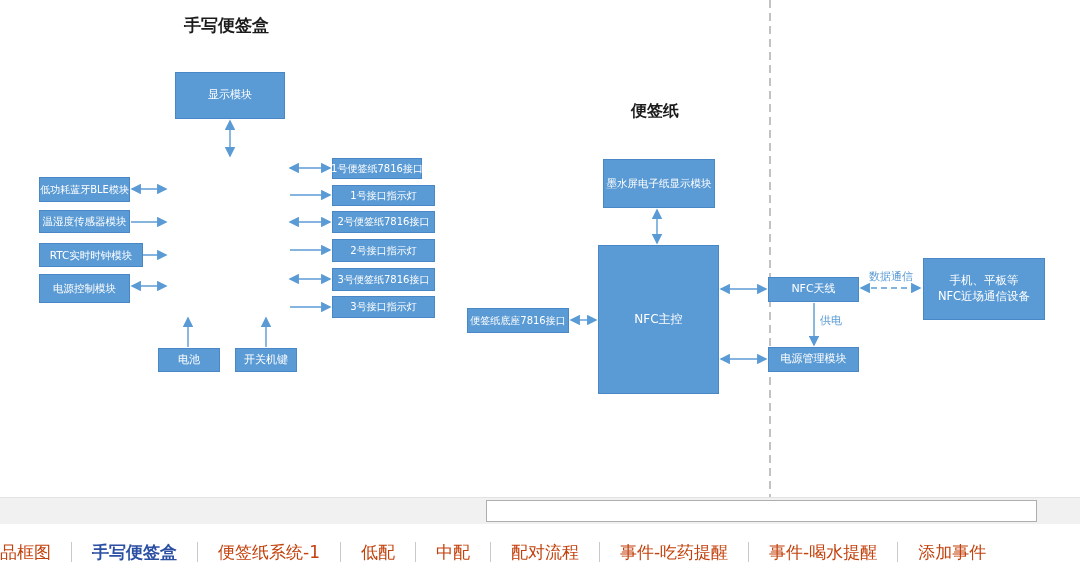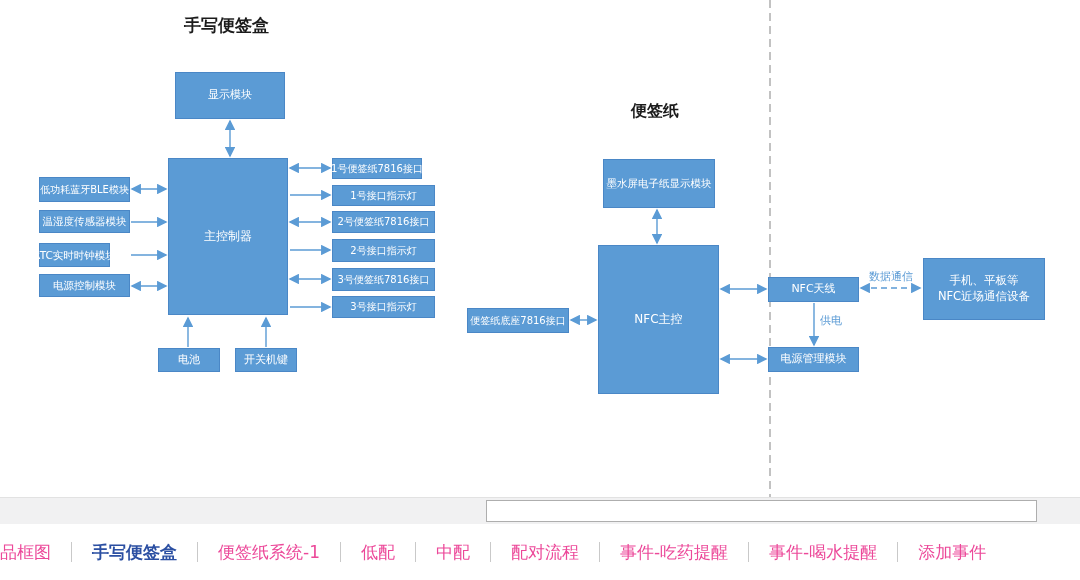--- a/index.html
+++ b/index.html
@@ -13,22 +13,22 @@
   .node { position:absolute; z-index:2; background:#5b9bd5; border:1px solid #4a87c6;
           color:#fff; display:flex; flex-direction:column; align-items:center; justify-content:center;
           text-align:center; white-space:nowrap; font-size:11px; line-height:1.35; }
   .diag-title { position:absolute; z-index:2; color:#1b1b1b; font-weight:bold; font-size:17px; white-space:nowrap; }
   .edge-label { position:absolute; z-index:3; color:#5b9bd5; font-size:11px; white-space:nowrap; }
 
   .n-display    { left:175px; top:72px;  width:110px; height:47px; }
   .n-controller { left:168px; top:158px; width:120px; height:157px; font-size:12px; }
   .n-ble        { left:39px;  top:177px; width:91px;  height:25px; font-size:10px; }
   .n-temp       { left:39px;  top:210px; width:91px;  height:23px; font-size:10.5px; }
-  .n-rtc        { left:39px;  top:243px; width:71px;  height:24px; font-size:10.5px; }
-  .n-powerctl   { left:39px;  top:274px; width:91px;  height:23px; font-size:10.5px; }
+  .n-rtc        { left:39px;  top:243px; width:104px;  height:24px; font-size:10.5px; }
+  .n-powerctl   { left:39px;  top:274px; width:91px;  height:29px; font-size:10.5px; }
   .n-battery    { left:158px; top:348px; width:62px;  height:24px; }
   .n-powerkey   { left:235px; top:348px; width:62px;  height:24px; }
   .n-if1  { left:332px; top:158px; width:90px; height:21px; font-size:10px; }
   .n-led1 { left:332px; top:185px; width:103px; height:21px; font-size:10px; }
   .n-if2  { left:332px; top:211px; width:103px; height:22px; font-size:10px;text-align:center; }
   .n-led2 { left:332px; top:239px; width:103px; height:23px; font-size:10px; }
   .n-if3  { left:332px; top:268px; width:103px; height:23px; font-size:10px; }
   .n-led3 { left:332px; top:296px; width:103px; height:22px; font-size:10px; }
   .n-eink      { left:603px; top:159px; width:112px; height:49px; font-size:10.5px; }
   .n-nfcmain   { left:598px; top:245px; width:121px; height:149px; font-size:12px; }
@@ -42,21 +42,21 @@
   .l-datacomm { left:869px; top:269px;text-align:right; }
   .l-supply   { left:820px; top:313px; }
 
   
   .hscroll { position:absolute; left:0; top:497px; width:1080px; height:27px;
              background:#f1f1f2; border-top:1px solid #e2e2e2; z-index:4; }
   .hthumb  { position:absolute; left:486px; top:2px; width:551px; height:22px;
              background:#fff; border:1px solid #aeaeae; }
   .tabbar  { position:absolute; left:0; top:524px; width:1080px; height:56px; background:#fff;
              display:flex; align-items:center; z-index:4; }
-  .tab { font-size:17px; color:#ec4899; padding:0 20px; white-space:nowrap; cursor:default; }
+  .tab { font-size:17px; color:#c2410c; padding:0 20px; white-space:nowrap; cursor:default; }
   .tab:first-child { padding-left:0; }
   .tab.active { color:#2b4fa2; font-weight:bold; }
   .tab-divider { width:1px; height:20px; background:#c9c9c9; flex:0 0 1px; }
 </style>
 </head>
 <body>
 
 <div class="screen">
 
   <div class="canvas">
@@ -89,21 +89,20 @@
       <line x1="721" y1="289" x2="766" y2="289" stroke="#5b9bd5" stroke-width="1.4" marker-start="url(#ah)" marker-end="url(#ah)"></line>
       <line x1="721" y1="359" x2="766" y2="359" stroke="#5b9bd5" stroke-width="1.4" marker-start="url(#ah)" marker-end="url(#ah)"></line>
       <line x1="814" y1="303" x2="814" y2="345" stroke="#5b9bd5" stroke-width="1.4" marker-end="url(#ah)"></line>
       <line x1="861" y1="288" x2="920" y2="288" stroke="#5b9bd5" stroke-width="1.4" stroke-dasharray="6 4" marker-start="url(#ah)" marker-end="url(#ah)"></line>
     </svg>
 
     <div class="diag-title t-left">手写便签盒</div>
     <div class="diag-title t-right">便签纸</div>
 
     <div class="node n-display">显示模块</div>
-    <div class="node n-controller">主控制器</div>
     <div class="node n-ble">低功耗蓝牙BLE模块</div>
     <div class="node n-temp">温湿度传感器模块</div>
     <div class="node n-rtc">RTC实时时钟模块</div>
     <div class="node n-powerctl">电源控制模块</div>
     <div class="node n-battery">电池</div>
     <div class="node n-powerkey">开关机键</div>
     <div class="node n-if1">1号便签纸7816接口</div>
     <div class="node n-led1">1号接口指示灯</div>
     <div class="node n-if2">2号便签纸7816接口</div>
     <div class="node n-led2">2号接口指示灯</div>

